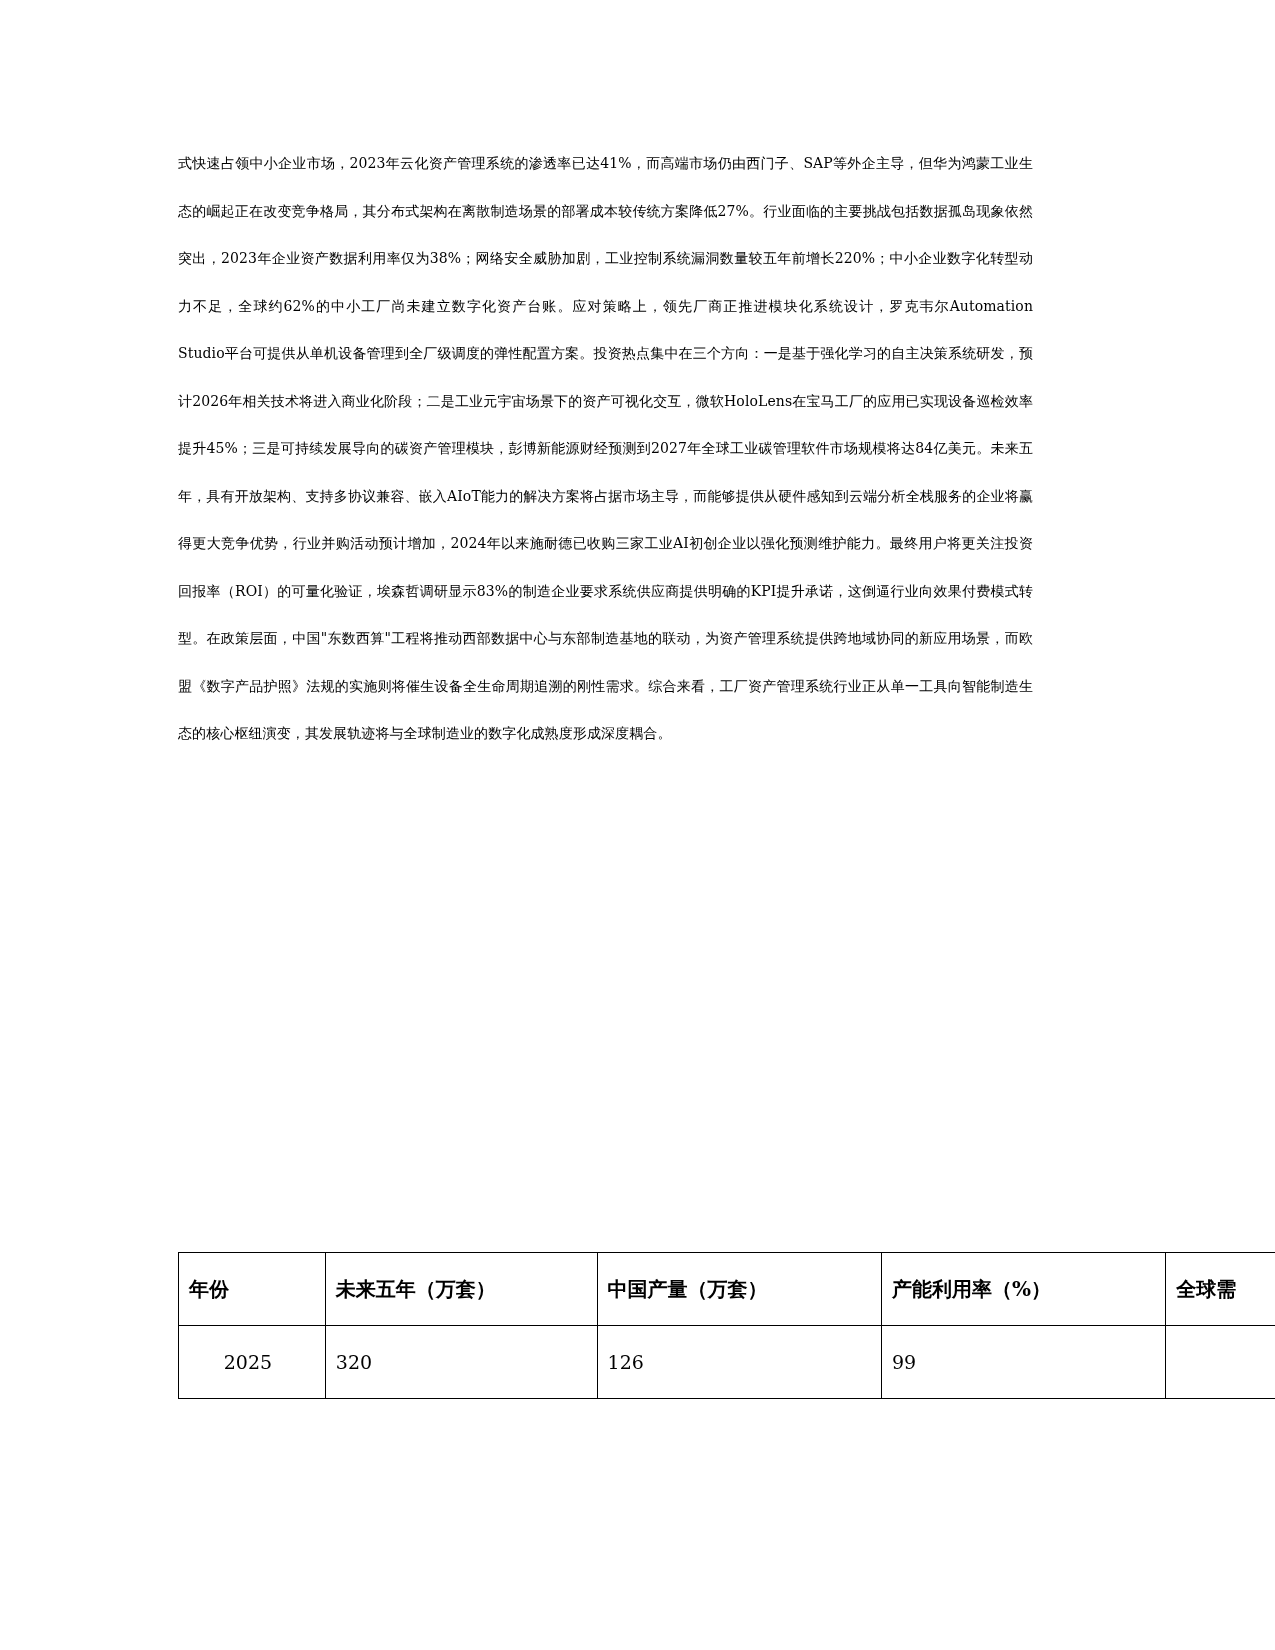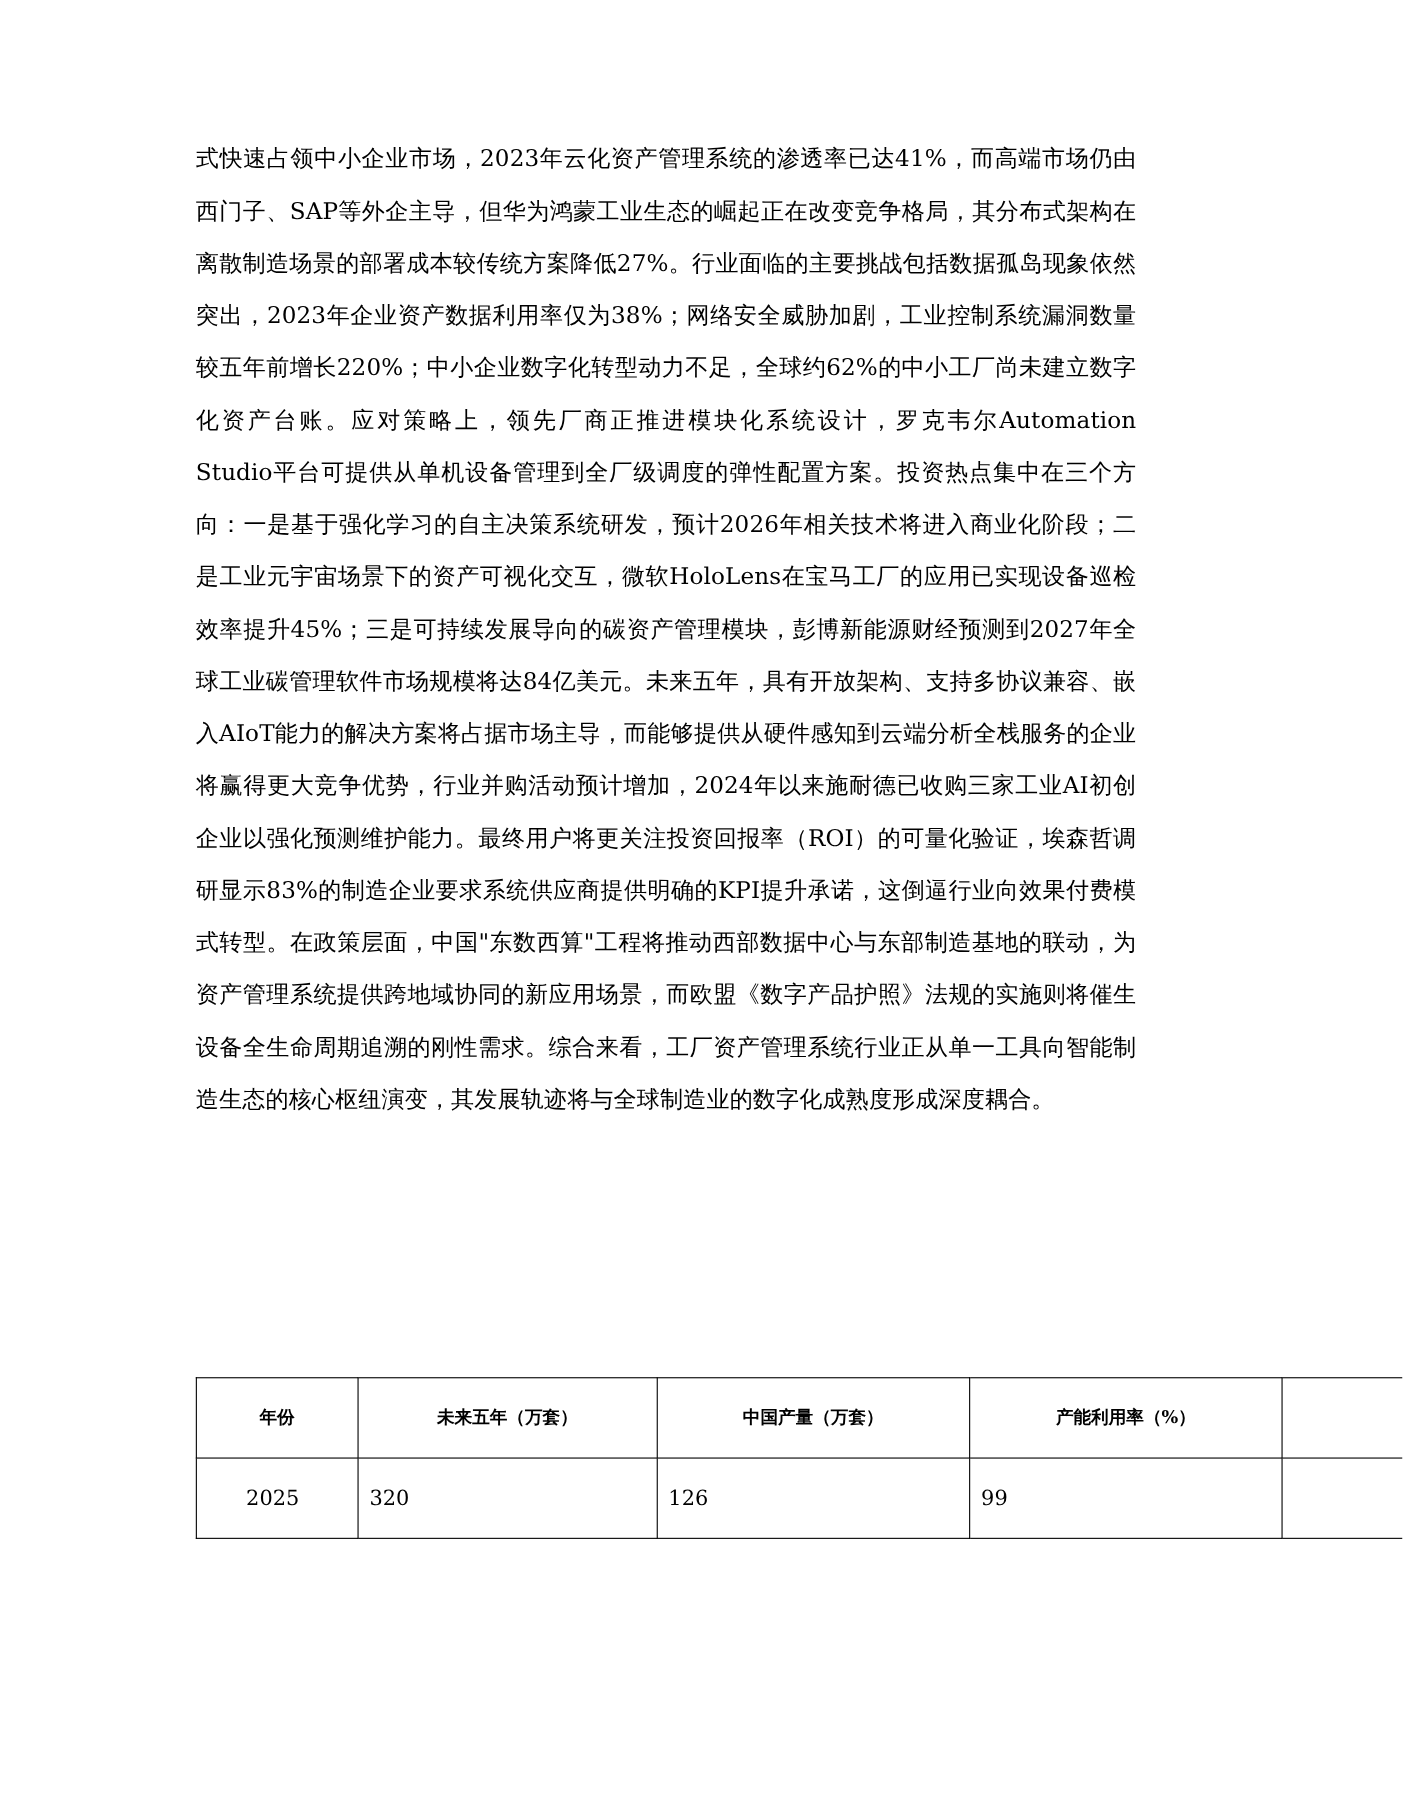--- a/index.html
+++ b/index.html
@@ -13,23 +13,23 @@
     height: 1650px;
     background: #ffffff;
     margin: 0 auto;
     overflow: hidden;
     font-family: "DejaVu Serif", "Liberation Serif", serif;
     color: #000000;
   }
   .body-text {
     position: absolute;
     left: 178px;
-    top: 121px;
+    top: 140px;
     width: 855px;
-    font-size: 21px;
+    font-size: 14px;
     line-height: 47.5px;
     text-align: justify;
     text-justify: inter-ideograph;
     letter-spacing: 0.1px;
     color: #000000;
   }
   .body-text p {
     margin: 0;
     text-indent: 0;
   }
@@ -47,22 +47,22 @@
   }
   table.data-table th,
   table.data-table td {
     border: 1px solid #000000;
     height: 72px;
     vertical-align: middle;
     padding: 0 10px;
   }
   table.data-table th {
     font-weight: bold;
-    text-align: center;
-    font-size: 16px;
+    text-align: left;
+    font-size: 20px;
   }
   table.data-table td {
     font-weight: normal;
   }
   table.data-table td.col-year {
     text-align: center;
     padding-right: 18px;
   }
   th.c0 { width: 120px; }
   th.c1 { width: 240px; }

